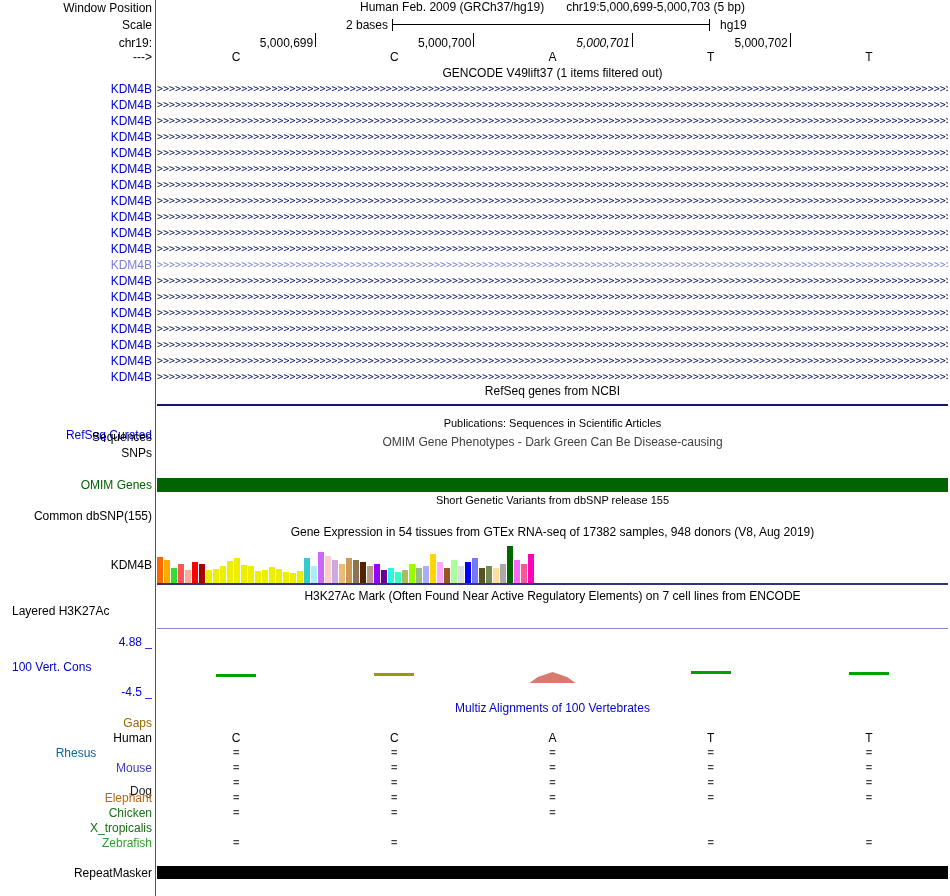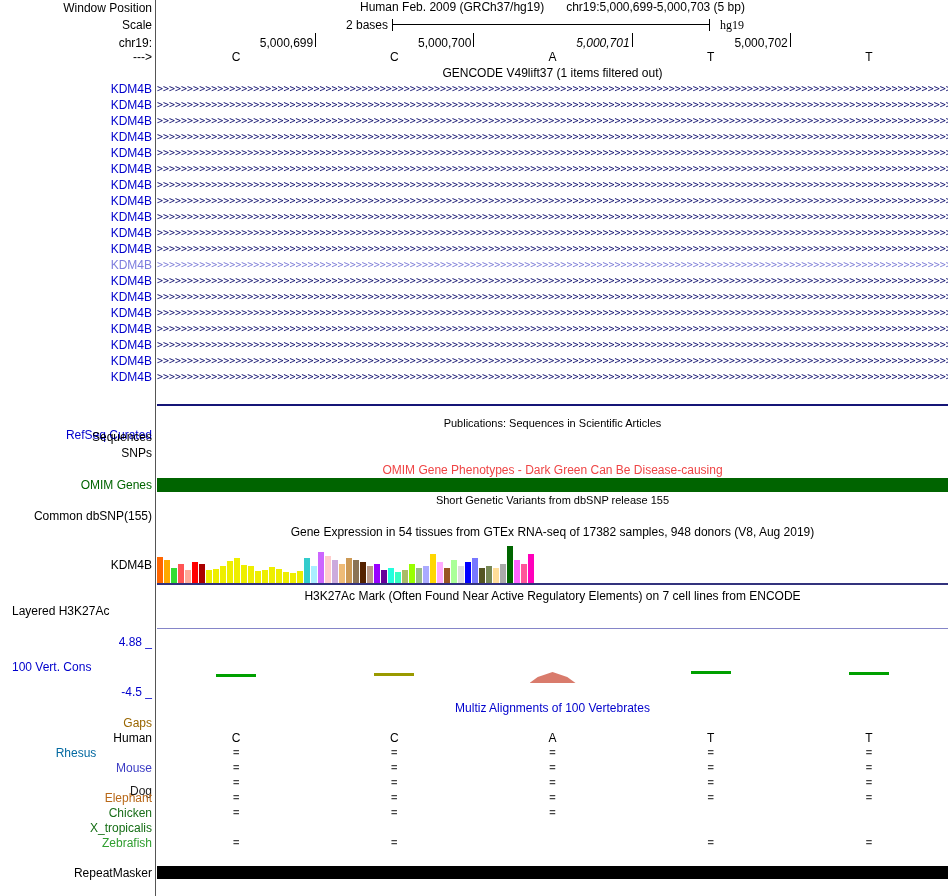--- a/index.html
+++ b/index.html
@@ -14,21 +14,21 @@
   .llbl-left { position:absolute; left:12px; width:140px; text-align:left; line-height:14px; white-space:nowrap; }
   .hdr { position:absolute; left:157px; width:791px; text-align:center; line-height:13px; white-space:nowrap; }
   .hdr-flex { display:flex; justify-content:center; gap:22px; }
   .small { font-size:11px; }
   .tline { position:absolute; left:157px; width:791px; }
   .vline { position:absolute; left:155px; top:0; width:1px; height:896px; background:#555; }
   .scaleval { position:absolute; left:296px; top:18px; width:92px; text-align:right; }
   .scalebar { position:absolute; left:392px; top:19px; width:318px; height:12px;
               border-left:1px solid #000; border-right:1px solid #000; }
   .scalebar-line { position:absolute; left:0; top:5px; width:100%; height:1px; background:#000; }
-  .scalegenome { position:absolute; left:720px; top:18px;font-family:Liberation Serif, serif; }
+  .scalegenome { position:absolute; left:720px; top:18px; }
 </style>
 </head>
 <body>
 
 <div id="browser">
   <div id="gen">
       <div style="position: absolute; left: 227.2px; top: 36px; width: 86px; text-align: right;">5,000,699</div>
       <div style="position: absolute; left: 315.2px; top: 33px; width: 1px; height: 14px; background: rgb(0, 0, 0);"></div>
       <div style="position: absolute; left: 385.4px; top: 36px; width: 86px; text-align: right;">5,000,700</div>
       <div style="position: absolute; left: 473.4px; top: 33px; width: 1px; height: 14px; background: rgb(0, 0, 0);"></div>
@@ -193,28 +193,29 @@
   <div class="scalebar">
     <div class="scalebar-line"></div>
   </div>
   <div class="scalegenome">hg19</div>
 
   <div class="llbl" style="top:36px">chr19:</div>
   <div class="llbl" style="top:50px">---&gt;</div>
 
   <div class="hdr" style="top:67px">GENCODE V49lift37 (1 items filtered out)</div>
 
+  <div class="hdr" style="top:385px">RefSeq genes from NCBI</div>
   <div class="tline" style="top: 404px; height: 2px; background: rgb(21, 21, 119);"></div>
   <div class="llbl" style="top: 400px; color: rgb(0, 0, 204); margin-top: 28px;">RefSeq Curated</div>
 
   <div class="hdr small" style="top:417px">Publications: Sequences in Scientific Articles</div>
   <div class="llbl" style="top:430px">Sequences</div>
   <div class="llbl" style="top:446px">SNPs</div>
 
-  <div class="hdr" style="top: 464px; color: #ef4444;">OMIM Gene Phenotypes - Dark Green Can Be Disease-causing</div>
+  <div class="hdr" style="top: 436px; color: #404040;">OMIM Gene Phenotypes - Dark Green Can Be Disease-causing</div>
   <div class="tline" style="top: 478px; height: 14px; background: rgb(0, 100, 0);"></div>
   <div class="llbl" style="top: 478px; color: rgb(0, 100, 0);">OMIM Genes</div>
 
   <div class="hdr small" style="top:494px">Short Genetic Variants from dbSNP release 155</div>
   <div class="llbl" style="top:509px">Common dbSNP(155)</div>
 
   <div class="hdr" style="top:526px">Gene Expression in 54 tissues from GTEx RNA-seq of 17382 samples, 948 donors (V8, Aug 2019)</div>
   <div class="llbl" style="top:558px">KDM4B</div>
   <div class="tline" style="top: 583px; height: 2px; background: rgb(50, 50, 125);"></div>
 

